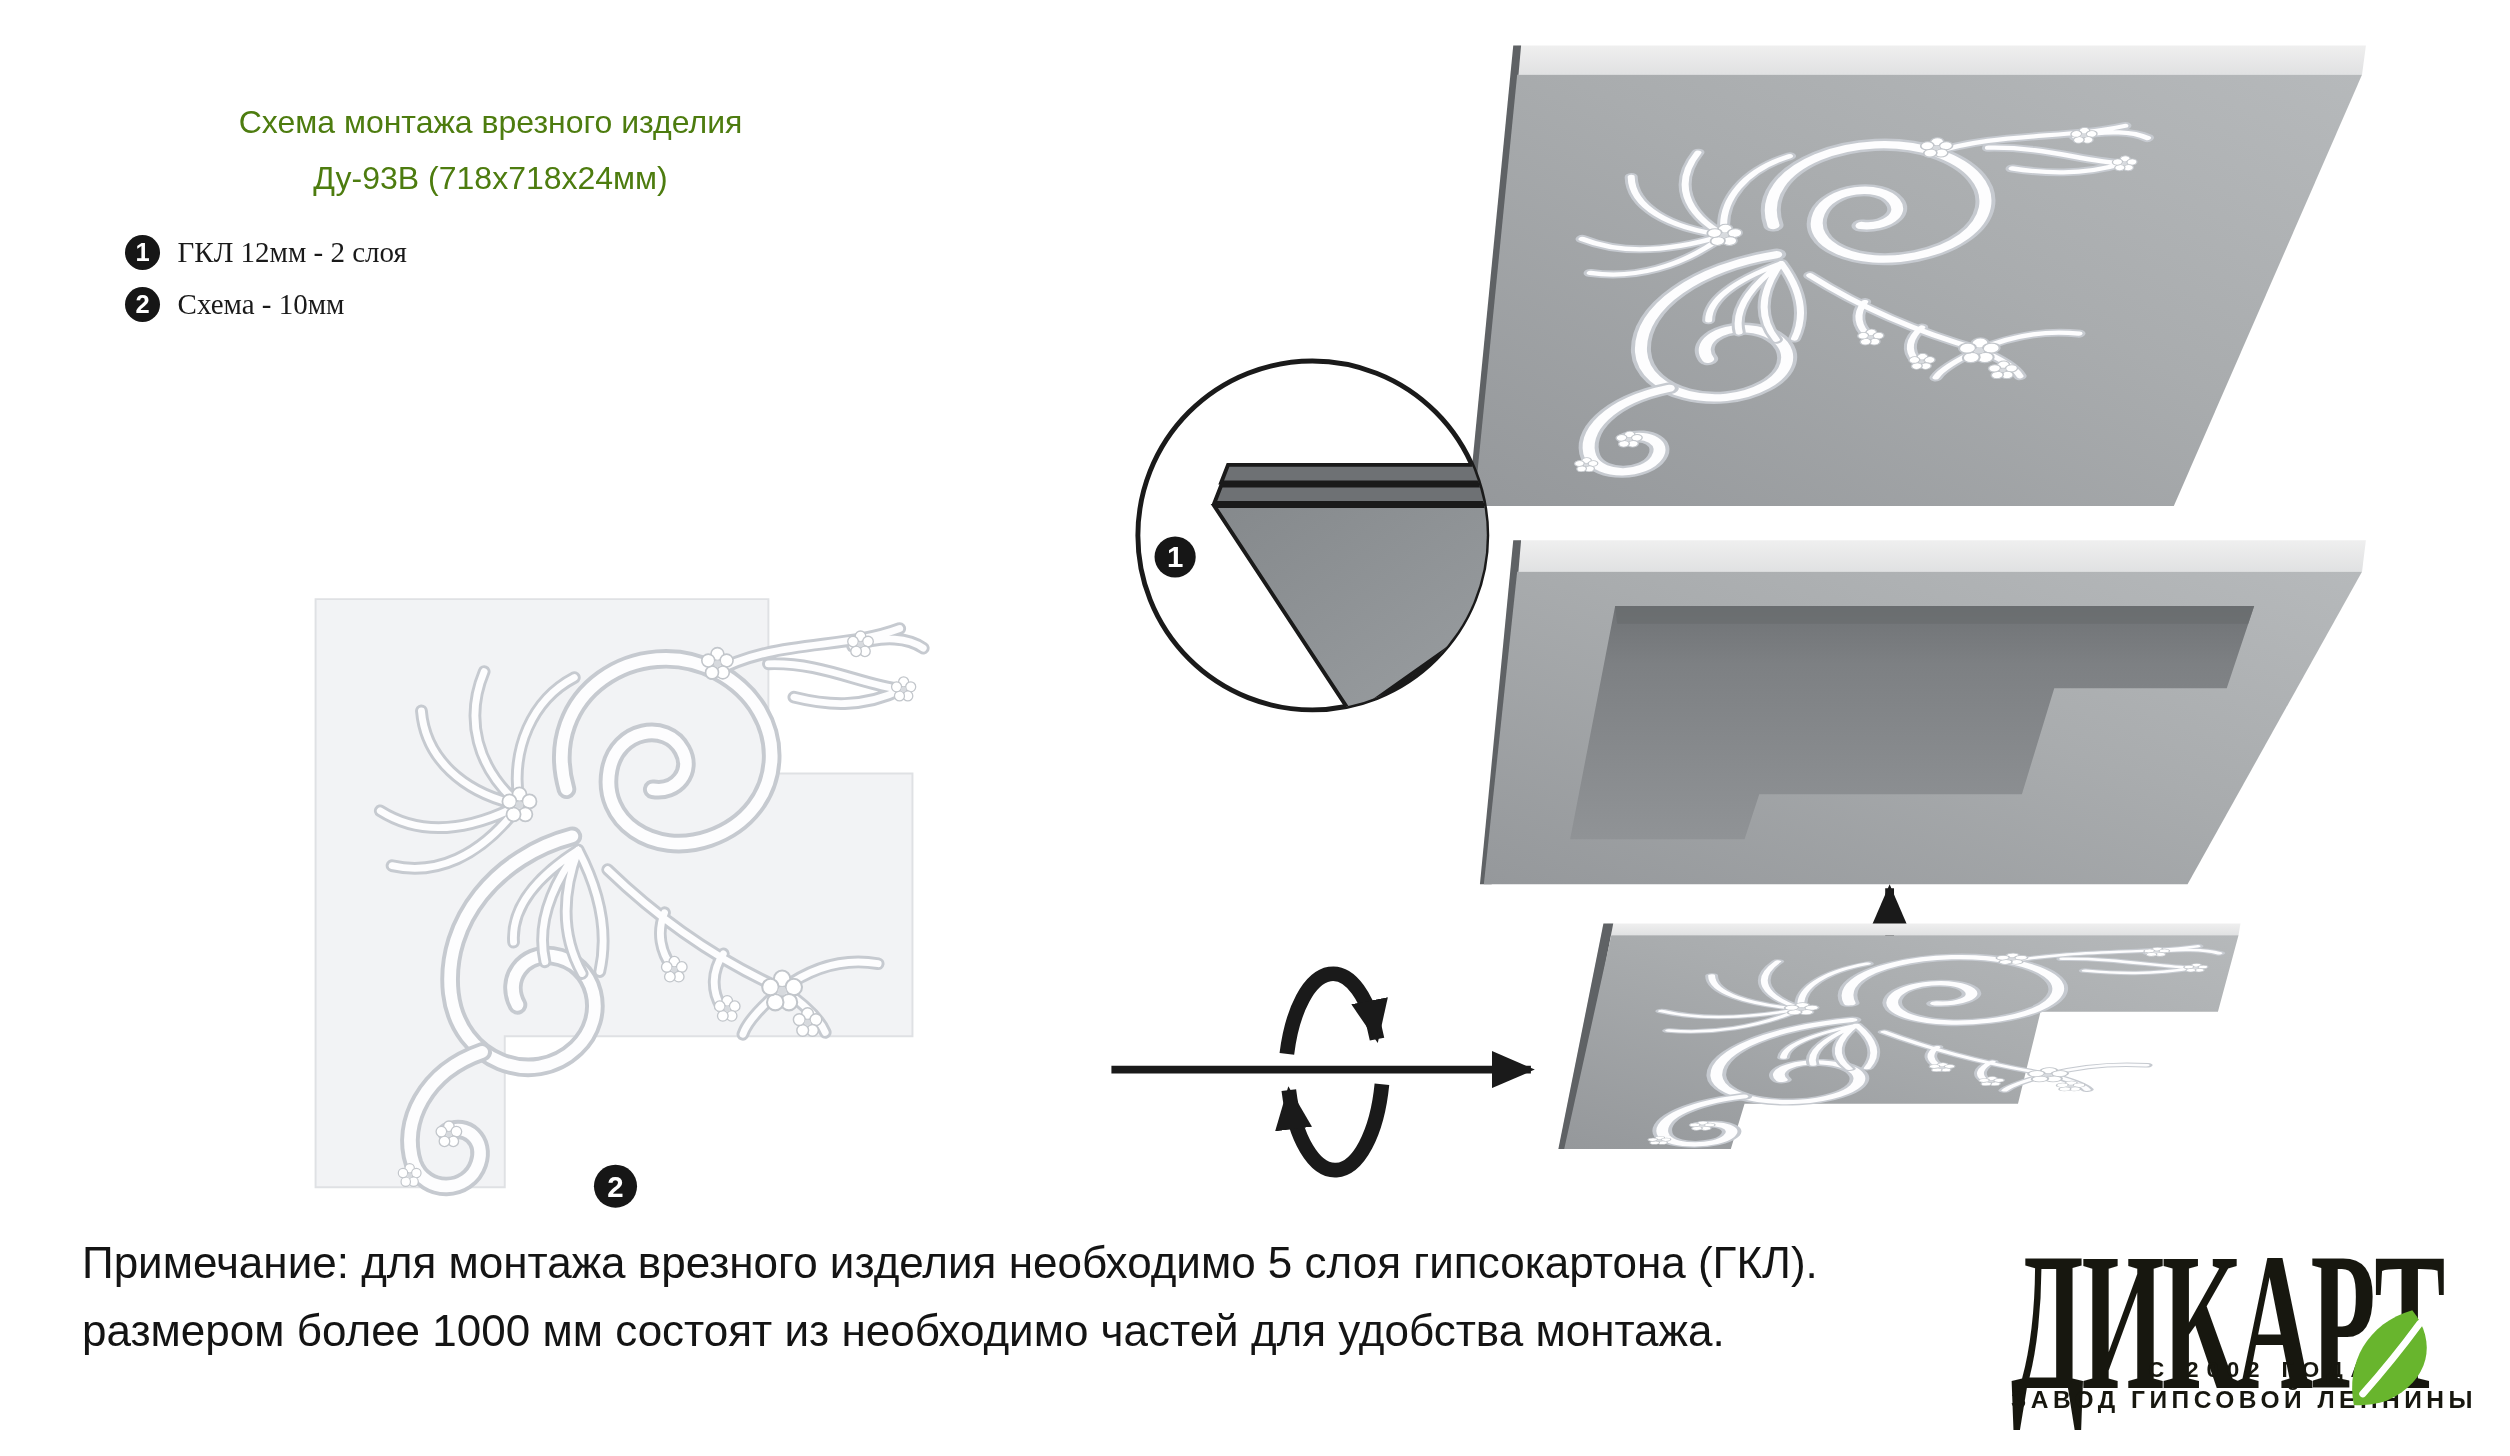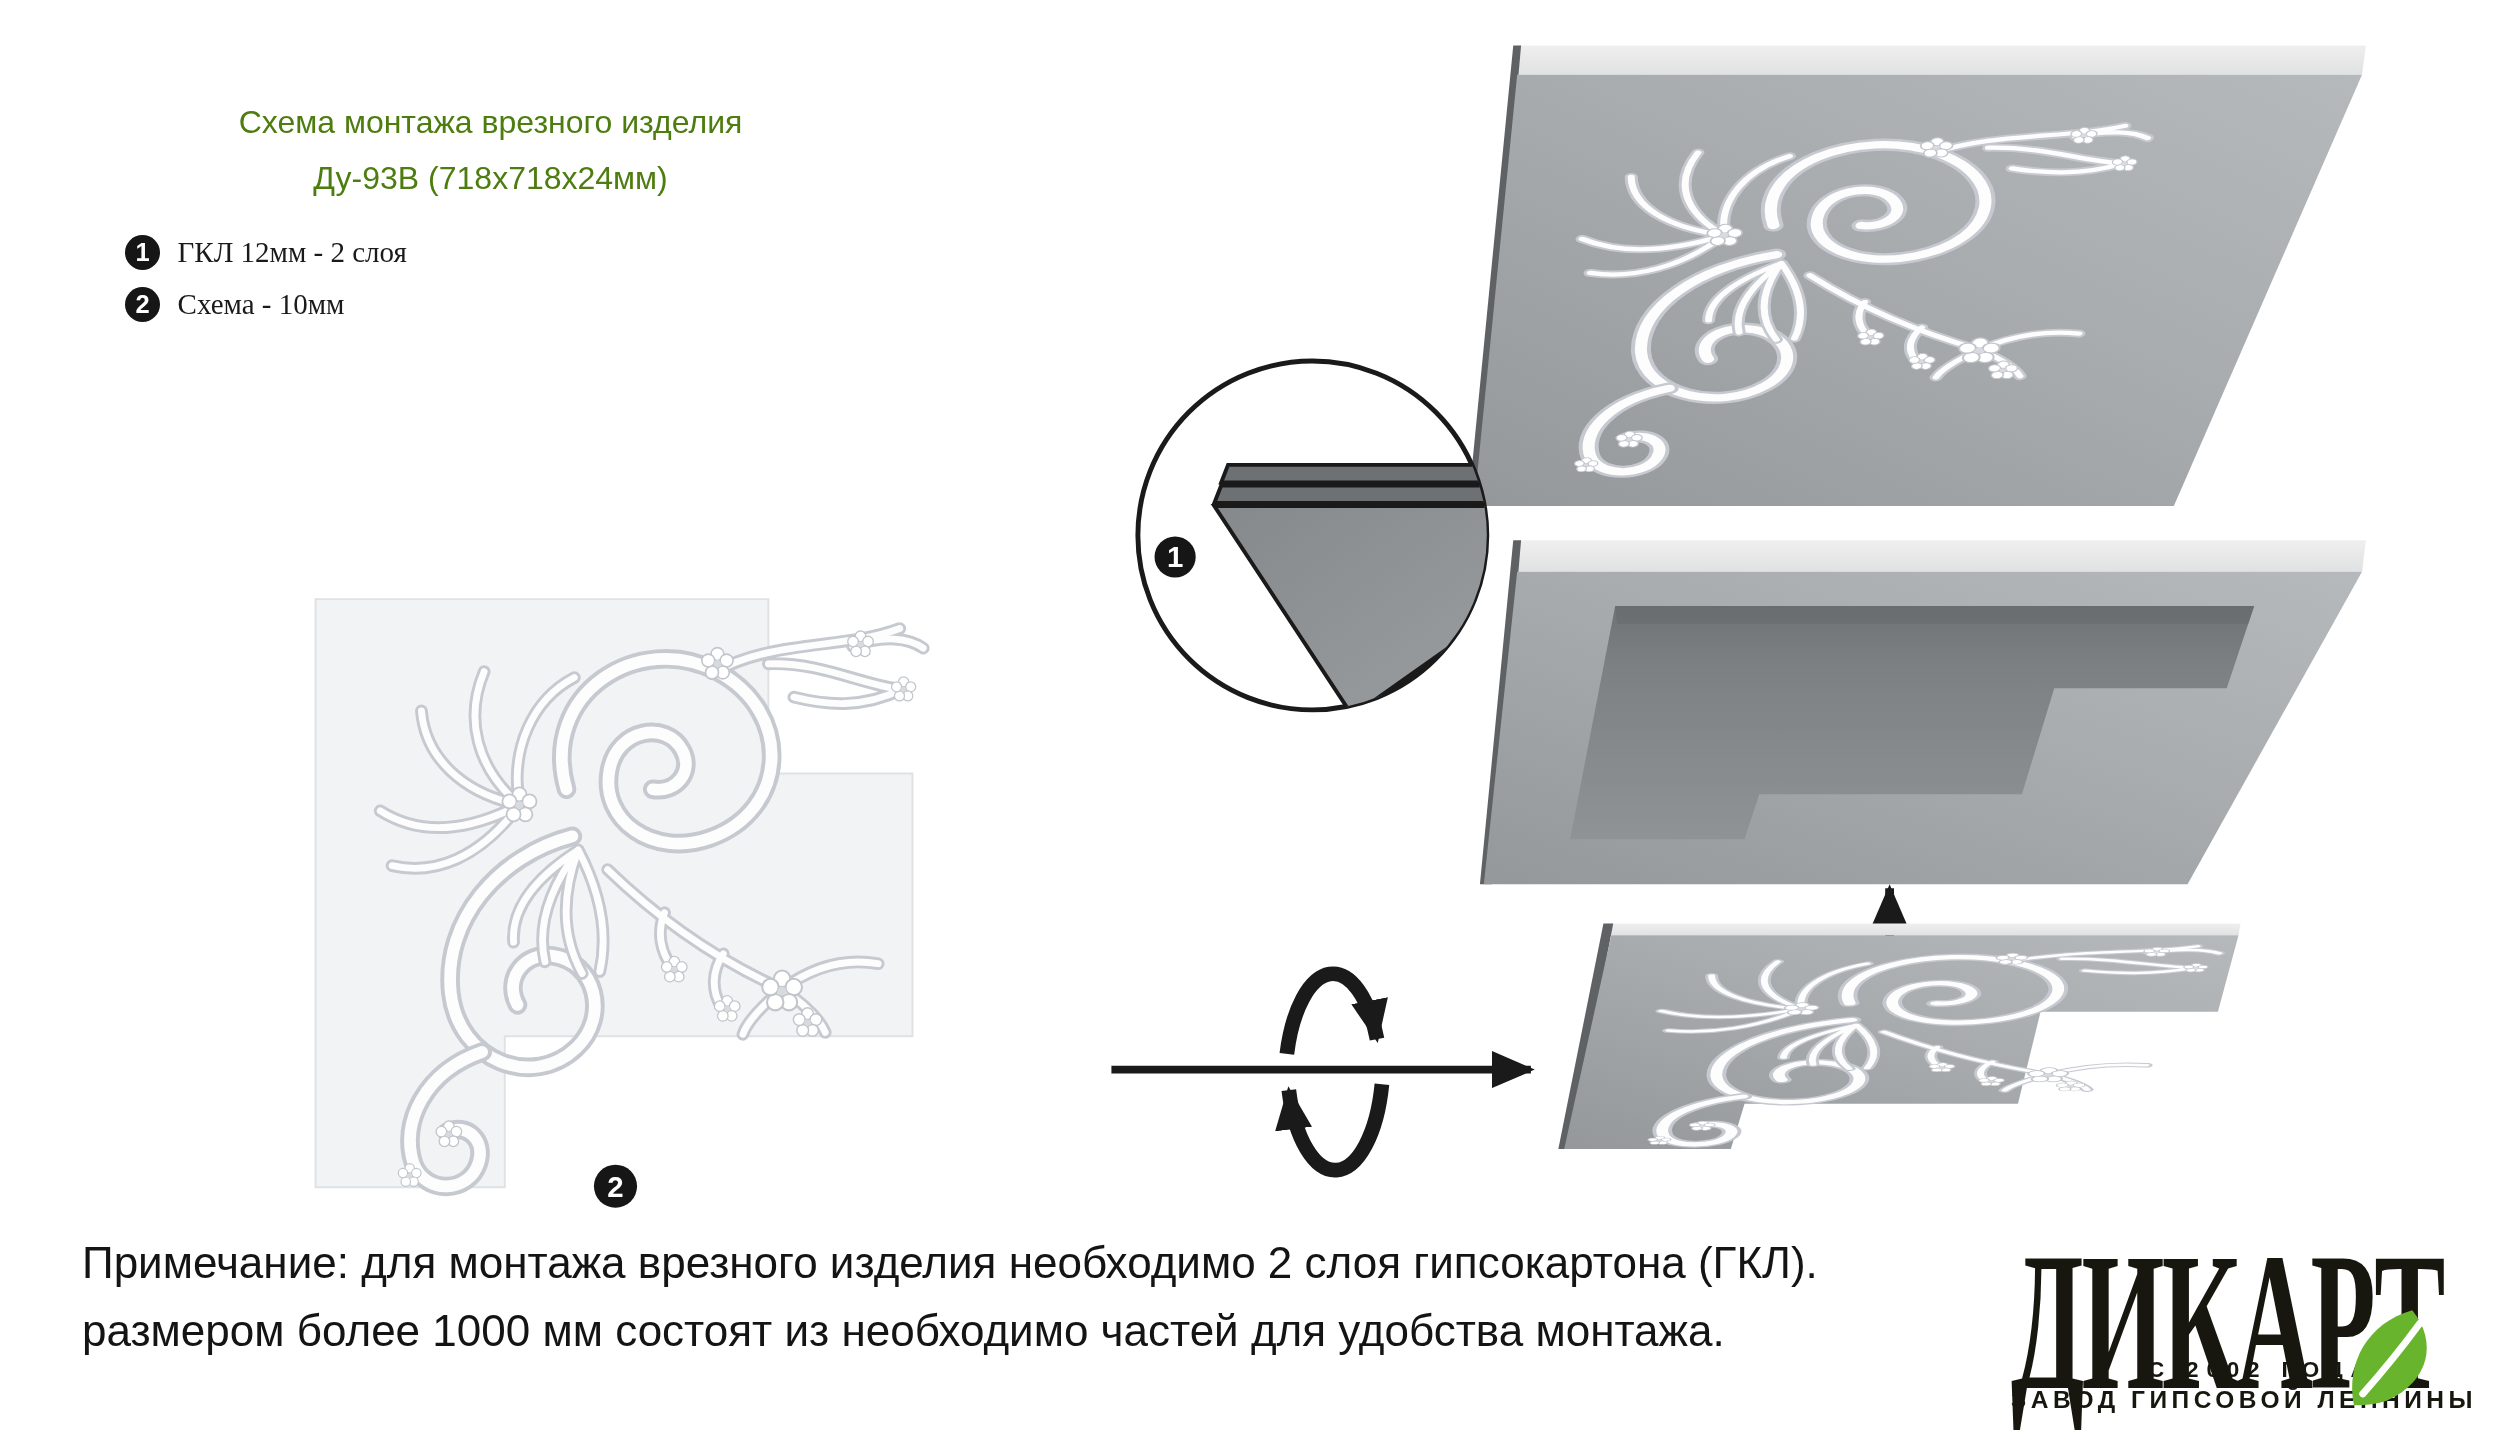--- a/index.html
+++ b/index.html
@@ -188,21 +188,21 @@
       <span class="legend-badge">1</span>
       <span class="legend-label">ГКЛ 12мм - 2 слоя</span>
     </div>
     <div class="legend-row">
       <span class="legend-badge">2</span>
       <span class="legend-label">Схема - 10мм</span>
     </div>
   </div>
 
   <div class="note">
-    <div>Примечание: для монтажа врезного изделия необходимо 2 слоя гипсокартона (ГКЛ).</div>
+    <div>Примечание: для монтажа врезного изделия необходимо 5 слоя гипсокартона (ГКЛ).</div>
     <div>размером более 1000 мм состоят из необходимо частей для удобства монтажа.</div>
   </div>
 
   <div>
     <div class="logo-name">ДИКАРТ</div>
     <div class="logo-since">С 2002 ГОДА</div>
     <div class="logo-tagline">ЗАВОД ГИПСОВОЙ ЛЕПНИНЫ</div>
     <svg class="logo-leaf" viewBox="0 0 110 100">
       <path d="M6,94 C2,52 28,14 74,6 C96,40 84,78 40,93 C28,96 14,96 6,94 Z" fill="#68b52d"></path>
       <path d="M16,84 C38,64 60,42 80,20" fill="none" stroke="#ffffff" stroke-width="7" stroke-linecap="round"></path>

